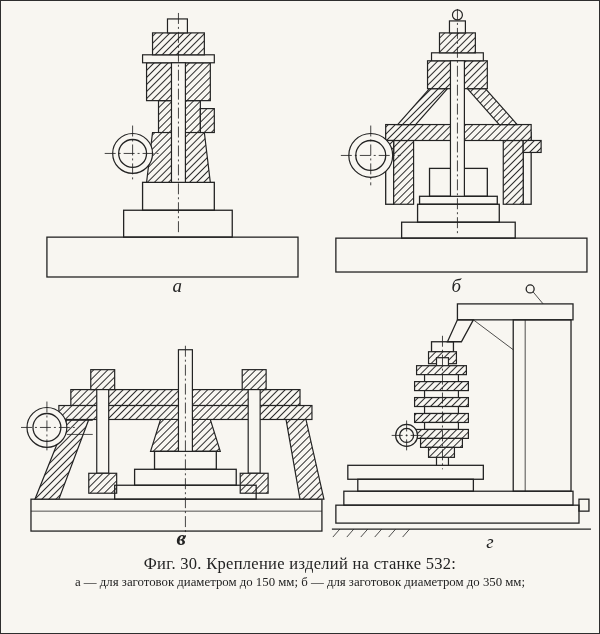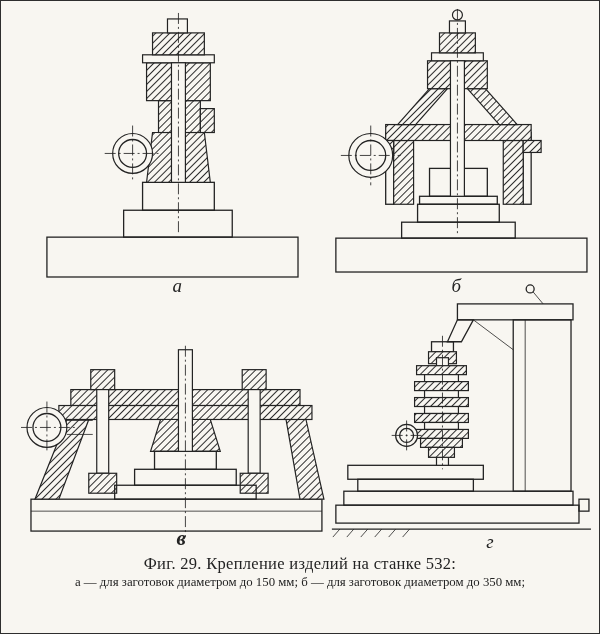--- a/index.html
+++ b/index.html
@@ -147,17 +147,17 @@
     <circle class="w" cx="407" cy="436" r="11"></circle>
     <circle class="o" cx="407" cy="436" r="7"></circle>
     <line class="cl" x1="392" y1="436" x2="422" y2="436"></line>
     <line class="cl" x1="407" y1="421" x2="407" y2="451"></line>
     <line class="cl" x1="443" y1="336" x2="443" y2="470"></line>
     <text class="lbl" x="487" y="549">г</text>
   </g>
 </svg>
 
   <figcaption>
-    <div class="caption">Фиг. 29. Крепление изделий на станке 532:</div>
+    <div class="caption">Фиг. 30. Крепление изделий на станке 532:</div>
     <div class="legend">а — для заготовок диаметром до 150 мм;  б — для заготовок диаметром до 350 мм;</div>
   </figcaption>
 
 </figure>
 
 </body></html>

